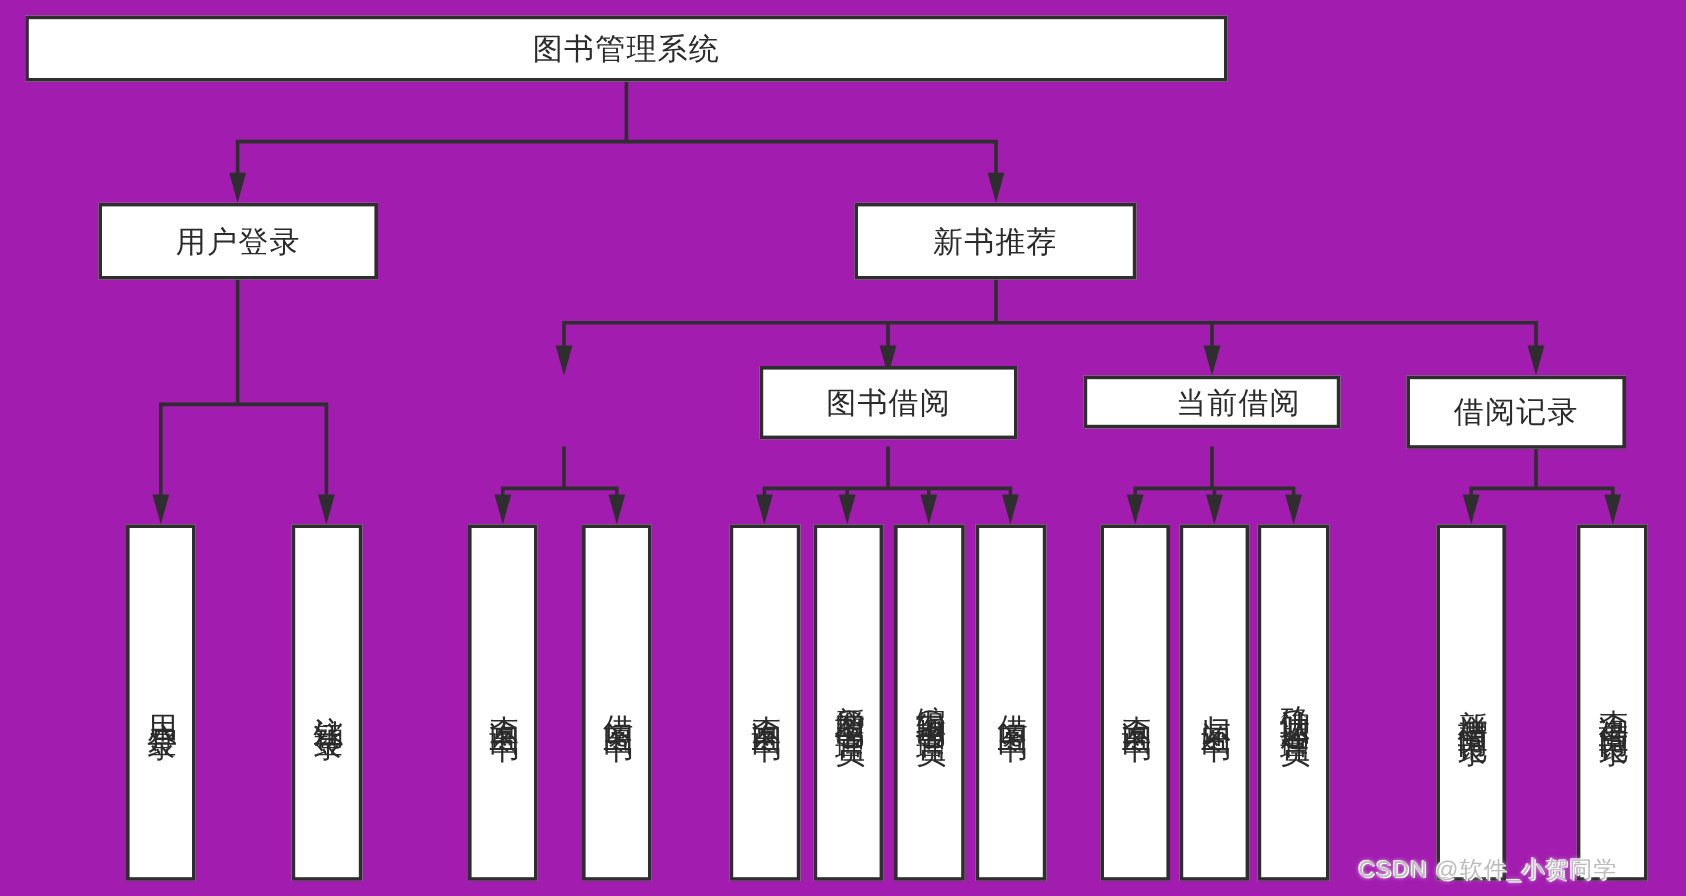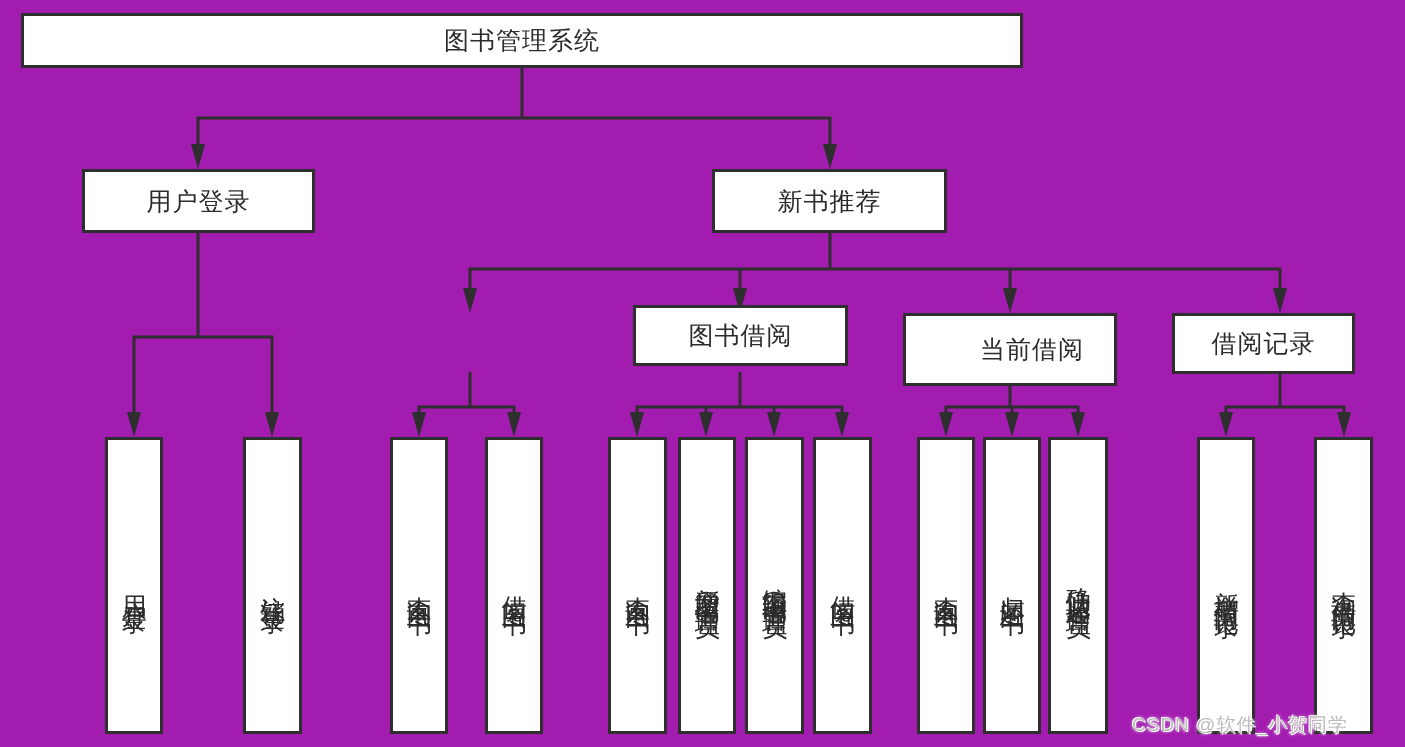--- a/index.html
+++ b/index.html
@@ -114,21 +114,21 @@
       <polygon points="1337,412 1351,412 1344,437"></polygon>
     </g>
   </svg>
 
   <div class="box" style="left:21px; top:13px; width:1002px; height:55px;">图书管理系统</div>
 
   <div class="box" style="left:82px; top:169px; width:233px; height:64px;">用户登录</div>
   <div class="box" style="left:712px; top:169px; width:235px; height:64px;">新书推荐</div>
 
   <div class="box" style="left:633px; top:305px; width:215px; height:61px;">图书借阅</div>
-  <div class="box" style="left:903px; top:313px; width:214px; height:73px;padding-left:44px;">当前借阅</div>
+  <div class="box" style="left:903px; top:313px; width:214px; height:44px;padding-left:44px;">当前借阅</div>
   <div class="box" style="left:1172px; top:313px; width:183px; height:61px;">借阅记录</div>
 
   <div class="leaf" style="left:105px; width:58px;">用户登录</div>
   <div class="leaf" style="left:243px; width:59px;">注销登录</div>
 
   <div class="leaf" style="left:390px; width:58px;">查询图书</div>
   <div class="leaf" style="left:485px; width:58px;">借阅图书</div>
 
   <div class="leaf" style="left:608px; width:59px;">查询图书</div>
   <div class="leaf" style="left:678px; width:58px; letter-spacing:4px;">新增图书（管理员）</div>

